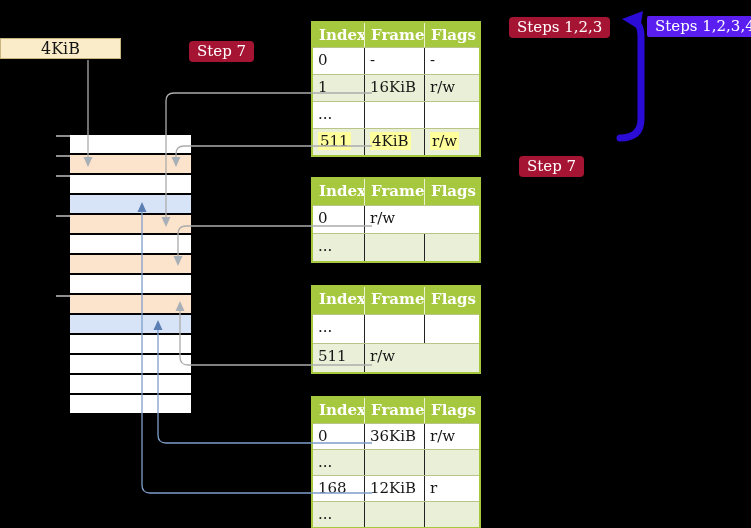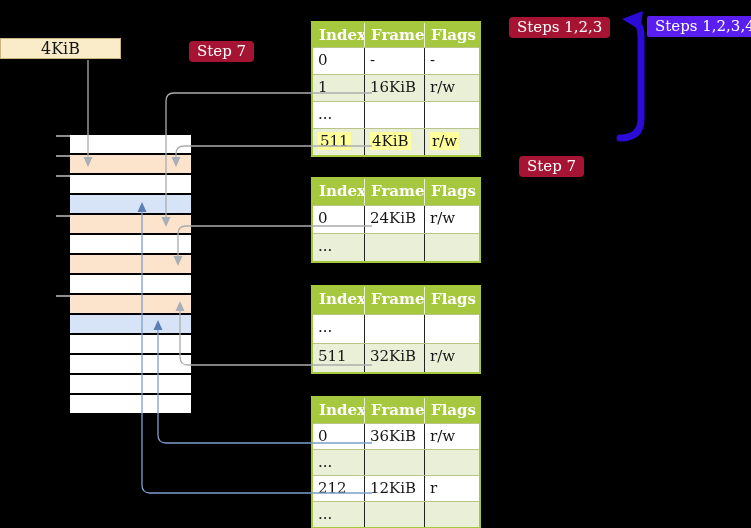--- a/index.html
+++ b/index.html
@@ -96,21 +96,20 @@
       </div>
     </div>
   <div class="ptable" style="top:177px;">
       <div class="thead" style="height: 26px;">
         <span class="th">Index</span>
         <span class="th">Frame</span>
         <span class="th">Flags</span>
       </div>
       <div class="trow" style="height: 27px;">
         <span class="td">0</span>
-        <span class="td">24KiB</span>
         <span class="td">r/w</span>
       </div>
       <div class="trow alt" style="height: 27px;">
         <span class="td">...</span>
         <span class="td"></span>
         <span class="td"></span>
       </div>
     </div>
   <div class="ptable" style="top:285px;">
       <div class="thead" style="height: 27px;">
@@ -118,42 +117,41 @@
         <span class="th">Frame</span>
         <span class="th">Flags</span>
       </div>
       <div class="trow" style="height: 28px;">
         <span class="td">...</span>
         <span class="td"></span>
         <span class="td"></span>
       </div>
       <div class="trow alt" style="height: 28px;">
         <span class="td">511</span>
-        <span class="td">32KiB</span>
         <span class="td">r/w</span>
       </div>
     </div>
   <div class="ptable" style="top:396px;">
       <div class="thead" style="height: 25px;">
         <span class="th">Index</span>
         <span class="th">Frame</span>
         <span class="th">Flags</span>
       </div>
       <div class="trow" style="height: 25px;">
         <span class="td">0</span>
         <span class="td">36KiB</span>
         <span class="td">r/w</span>
       </div>
       <div class="trow alt" style="height: 25px;">
         <span class="td">...</span>
         <span class="td"></span>
         <span class="td"></span>
       </div>
       <div class="trow" style="height: 25px;">
-        <span class="td">212</span>
+        <span class="td">168</span>
         <span class="td">12KiB</span>
         <span class="td">r</span>
       </div>
       <div class="trow alt" style="height: 25px;">
         <span class="td">...</span>
         <span class="td"></span>
         <span class="td"></span>
       </div>
     </div>
 

